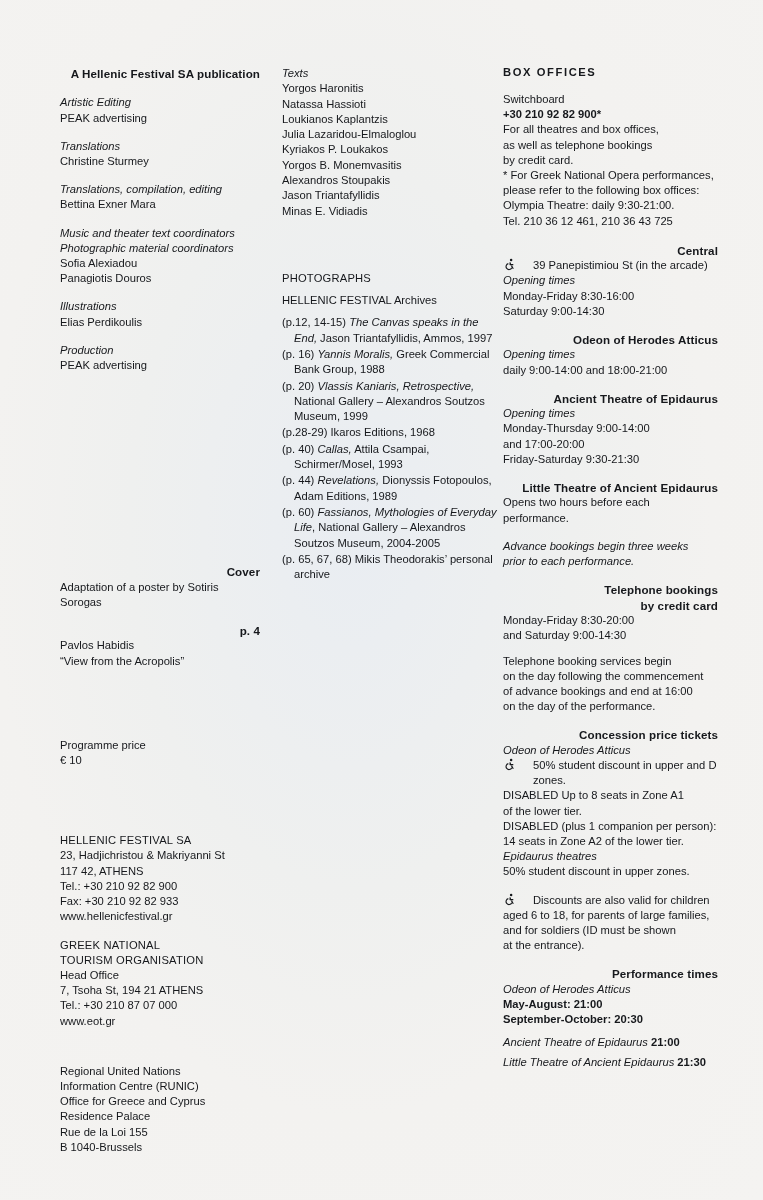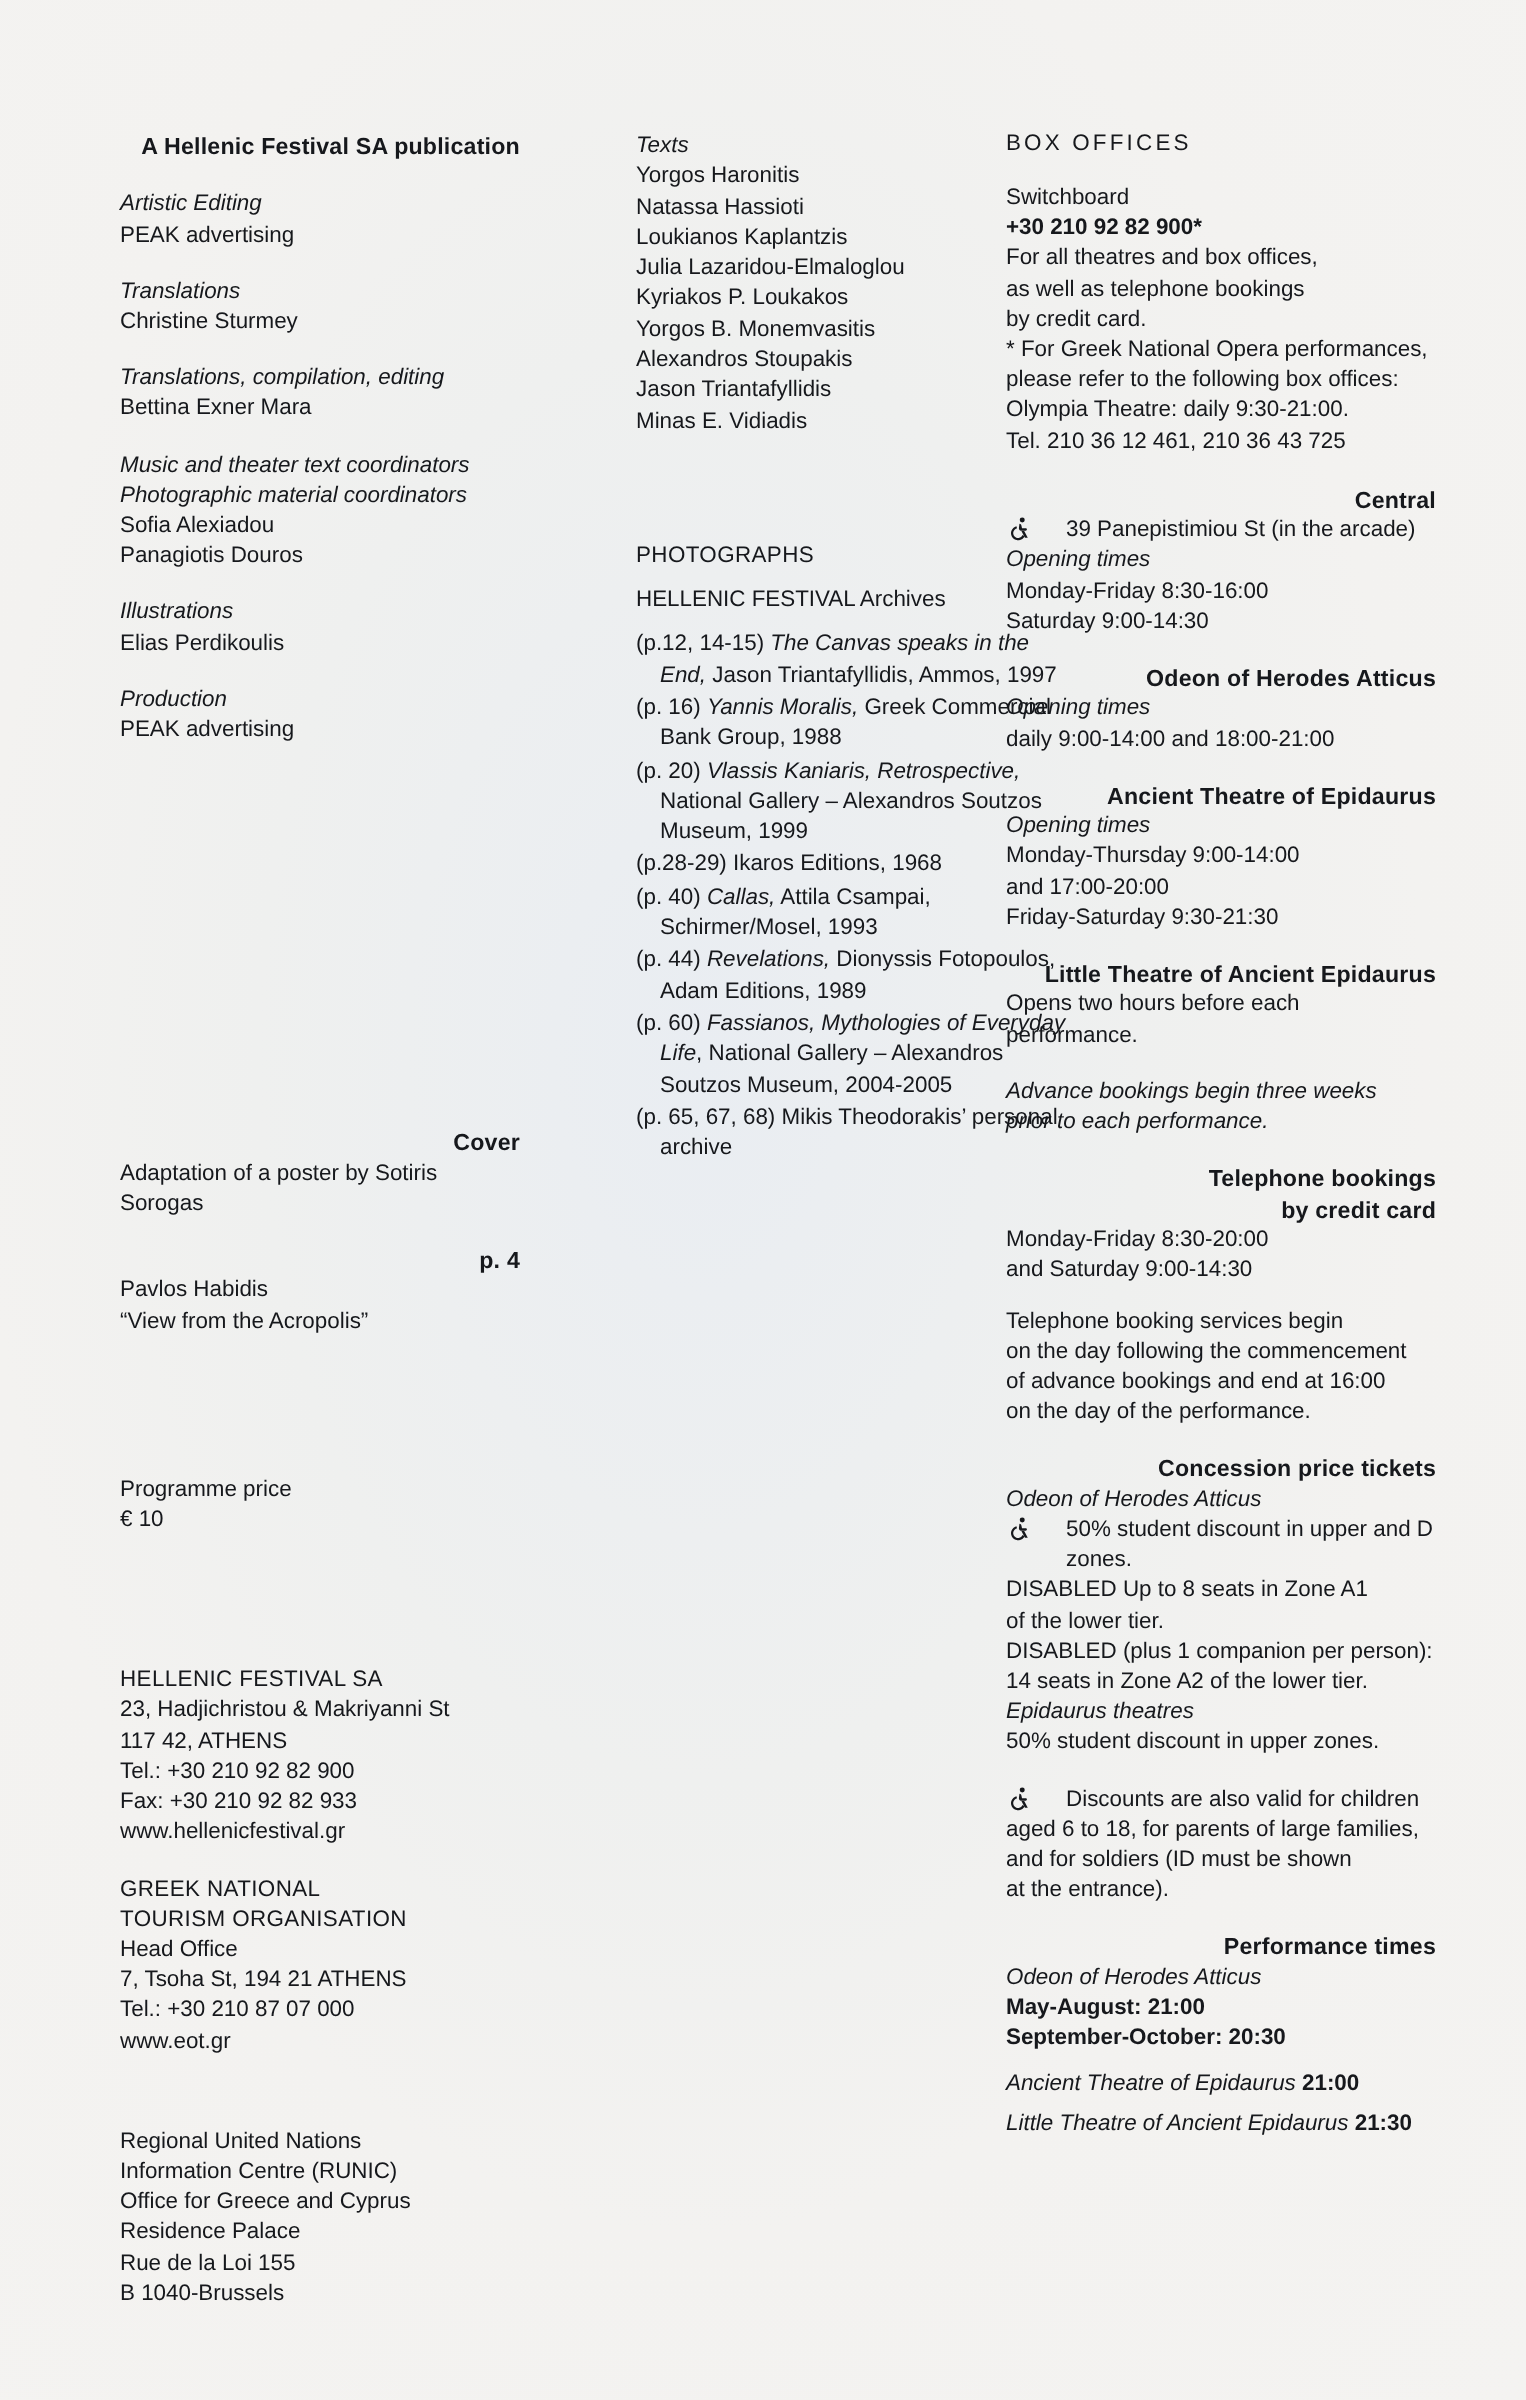--- a/index.html
+++ b/index.html
@@ -19,39 +19,39 @@
     position: absolute;
     inset: 0;
     background:
       radial-gradient(ellipse at 46% 44%, #e9edf2 0%, #eff0ef 38%, #f3f2f0 62%, #f4f3f1 100%);
   }
   .col {
     position: absolute;
     box-sizing: border-box;
   }
   .col-left  { left: 60px;  top: 66px;  width: 200px; }
-  .col-mid   { left: 282px; top: 66px;  width: 215px; margin-left: 36px; }
+  .col-mid   { left: 282px; top: 66px;  width: 215px; }
   .col-right { left: 503px; top: 66px;  width: 215px; }
 
   .blk { margin-bottom: 13px; }
 
   .t   { font-size: 11.2px; line-height: 15.2px; }
   .it  { font-style: italic; }
   .bd  { font-weight: bold; }
 
   .heading-bold {
     font-size: 11.6px;
     font-weight: bold;
     line-height: 15.4px;
     letter-spacing: 0.1px;
     text-align: right;
   }
   .tracked {
     font-size: 11.2px;
-    font-weight: normal;
+    font-weight: bold;
     letter-spacing: 1.6px;
   }
   .caps-plain {
     font-size: 11.2px;
     line-height: 15.2px;
     letter-spacing: 0.2px;
   }
 
   .list-line { font-size: 11.2px; line-height: 15.3px; }
 

